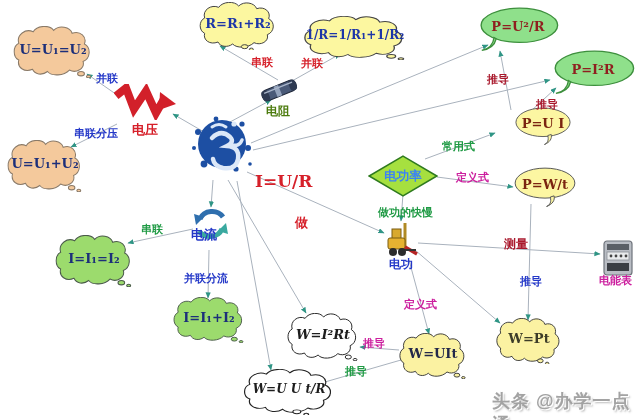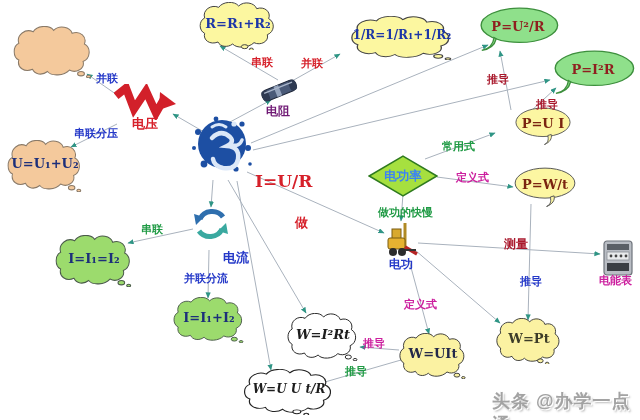--- a/index.html
+++ b/index.html
@@ -18,21 +18,21 @@
   .ytcloud .shape{fill:#fbf2a2;stroke:#333;stroke-width:1.5;}
   .gbubble .shape{fill:#8fe08b;stroke:#3d8f3d;stroke-width:2;}
   .ybubble .shape{fill:#fcf6a2;stroke:#555;stroke-width:1.8;}
   .t-navy{color:#1c2f7a;} .t-blue{color:#1c35a8;} .t-dred{color:#8f1f1f;}
   .t-maroon{color:#7a2410;} .t-black{color:#1d1d1d;font-style:italic;} .t-ink{color:#23284a;}
   .t-olive{color:#3c3c28;}
   .sz12{font-size:12px;}
   .lbl{position:absolute;font-weight:bold;font-size:11px;white-space:nowrap;
        font-family:"Liberation Sans",sans-serif;}
   .blue{color:#2438c8;} .red{color:#d6202a;} .green{color:#1f9a44;}
-  .magenta{color:#cc1f9e;} .darkred{color:#a9182c;} .black{color:#701a75;}
+  .magenta{color:#cc1f9e;} .darkred{color:#a9182c;} .black{color:#4d7c0f;}
   .icon{position:absolute;}
   #ohm-title{position:absolute;left:181px;top:174px;font-size:15px;font-weight:bold;color:#d6202a;letter-spacing:1px;}
   #ohm-formula{position:absolute;left:255px;top:171px;font-size:17px;font-weight:bold;color:#d6202a;
                font-family:"DejaVu Serif","Liberation Serif",serif;}
   #diamond-label{position:absolute;left:0;right:0;top:0;bottom:0;display:flex;align-items:center;justify-content:center;
                  color:#3b82f6;font-weight:bold;font-size:12.5px;}
   #watermark{position:absolute;left:492px;top:389px;font-size:18px;font-weight:bold;color:#a3a3a3;
              letter-spacing:1px;text-shadow:1px 1px 0 #ffffff,2px 2px 2px rgba(60,60,60,0.35);}
 </style>
 </head>
@@ -72,41 +72,42 @@
     <line x1="531" y1="204" x2="528" y2="320" marker-end="url(#arr)"></line>
     <line x1="415" y1="250" x2="500" y2="323" marker-end="url(#arr)"></line>
   </svg>
 
   <div class="node peach" style="left:12px;top:26px;width:82px;height:52px;">
     <svg viewBox="0 0 120 72" preserveAspectRatio="none">
       <path class="shape" d="M30,60 C18,65 7,57 10,47 C1,43 1,28 10,24 C6,12 20,3 31,8 C37,-1 55,-2 61,6 C69,-2 85,1 88,10 C100,6 110,15 106,25 C116,30 115,45 104,49 C107,59 94,66 84,61 C76,69 58,70 52,63 C44,69 33,67 30,60 Z"></path>
       <ellipse class="shape" cx="101" cy="66" rx="5" ry="3"></ellipse>
         <ellipse class="shape" cx="112" cy="70" rx="3" ry="1.8"></ellipse>
     </svg>
+    <span class="ntext t-navy">U=U₁=U₂</span>
   </div>
 
   <div class="node peach" style="left:6px;top:140px;width:78px;height:52px;">
     <svg viewBox="0 0 120 72" preserveAspectRatio="none">
       <path class="shape" d="M30,60 C18,65 7,57 10,47 C1,43 1,28 10,24 C6,12 20,3 31,8 C37,-1 55,-2 61,6 C69,-2 85,1 88,10 C100,6 110,15 106,25 C116,30 115,45 104,49 C107,59 94,66 84,61 C76,69 58,70 52,63 C44,69 33,67 30,60 Z"></path>
       <ellipse class="shape" cx="101" cy="66" rx="5" ry="3"></ellipse>
         <ellipse class="shape" cx="112" cy="70" rx="3" ry="1.8"></ellipse>
     </svg>
     <span class="ntext t-navy">U=U₁+U₂</span>
   </div>
 
   <div class="node ycloud" style="left:198px;top:2px;width:80px;height:48px;">
     <svg viewBox="0 0 120 72" preserveAspectRatio="none">
       <path class="shape" d="M30,60 C18,65 7,57 10,47 C1,43 1,28 10,24 C6,12 20,3 31,8 C37,-1 55,-2 61,6 C69,-2 85,1 88,10 C100,6 110,15 106,25 C116,30 115,45 104,49 C107,59 94,66 84,61 C76,69 58,70 52,63 C44,69 33,67 30,60 Z"></path>
       <ellipse class="shape" cx="70" cy="67" rx="5" ry="3"></ellipse>
         <ellipse class="shape" cx="80" cy="71" rx="3" ry="1.8"></ellipse>
     </svg>
     <span class="ntext t-blue">R=R₁+R₂</span>
   </div>
 
-  <div class="node ycloud" style="left:302px;top:16px;width:106px;height:44px;margin-left:47px;">
+  <div class="node ycloud" style="left:302px;top:16px;width:106px;height:44px;">
     <svg viewBox="0 0 120 72" preserveAspectRatio="none">
       <path class="shape" d="M30,60 C18,65 7,57 10,47 C1,43 1,28 10,24 C6,12 20,3 31,8 C37,-1 55,-2 61,6 C69,-2 85,1 88,10 C100,6 110,15 106,25 C116,30 115,45 104,49 C107,59 94,66 84,61 C76,69 58,70 52,63 C44,69 33,67 30,60 Z"></path>
       <ellipse class="shape" cx="101" cy="66" rx="5" ry="3"></ellipse>
         <ellipse class="shape" cx="112" cy="70" rx="3" ry="1.8"></ellipse>
     </svg>
     <span class="ntext t-blue sz12">1/R=1/R₁+1/R₂</span>
   </div>
 
   <div class="node gbubble" style="left:477px;top:7px;width:82px;height:44px;">
     <svg viewBox="0 0 120 72" preserveAspectRatio="none">
@@ -267,23 +268,23 @@
       <circle cx="11" cy="16" r="1.4" fill="#444"></circle>
         <circle cx="16" cy="16" r="1.4" fill="#444"></circle>
       <circle cx="21" cy="16" r="1.4" fill="#444"></circle>
         <circle cx="26" cy="16" r="1.4" fill="#444"></circle>
       <rect x="7" y="23" width="22" height="8" fill="#3a3e44"></rect>
     </svg>
   </div>
 
   <span id="ohm-formula">I=U/R</span>
 
-  <span class="lbl red" style="left:132px;top:115px;font-size:13px;font-family:Liberation Mono, monospace;">电压</span>
+  <span class="lbl red" style="left:132px;top:121px;font-size:13px;font-family:Liberation Mono, monospace;">电压</span>
   <span class="lbl black" style="left:266px;top:103px;font-size:12px;">电阻</span>
-  <span class="lbl blue" style="left:191px;top:249px;font-size:13px;margin-left:32px;">电流</span>
+  <span class="lbl blue" style="left:191px;top:226px;font-size:13px;">电流</span>
   <span class="lbl blue" style="left:389px;top:256px;font-size:12px;">电功</span>
   <span class="lbl magenta" style="left:599px;top:273px;">电能表</span>
   <span class="lbl red" style="left:295px;top:214px;font-size:13px;">做</span>
 
   <span class="lbl blue" style="left:96px;top:71px;">并联</span>
   <span class="lbl blue" style="left:74px;top:126px;">串联分压</span>
   <span class="lbl red" style="left:251px;top:55px;">串联</span>
   <span class="lbl red" style="left:301px;top:56px;">并联</span>
   <span class="lbl darkred" style="left:487px;top:72px;">推导</span>
   <span class="lbl darkred" style="left:536px;top:97px;">推导</span>

